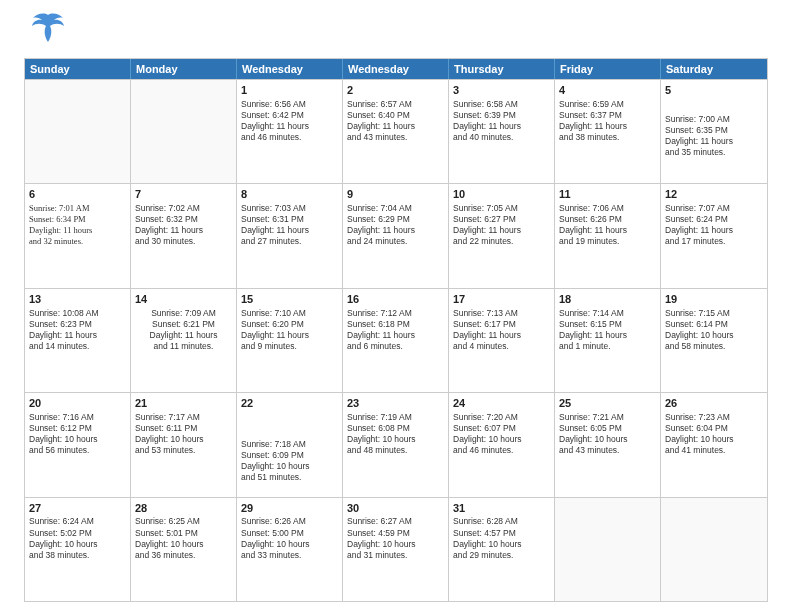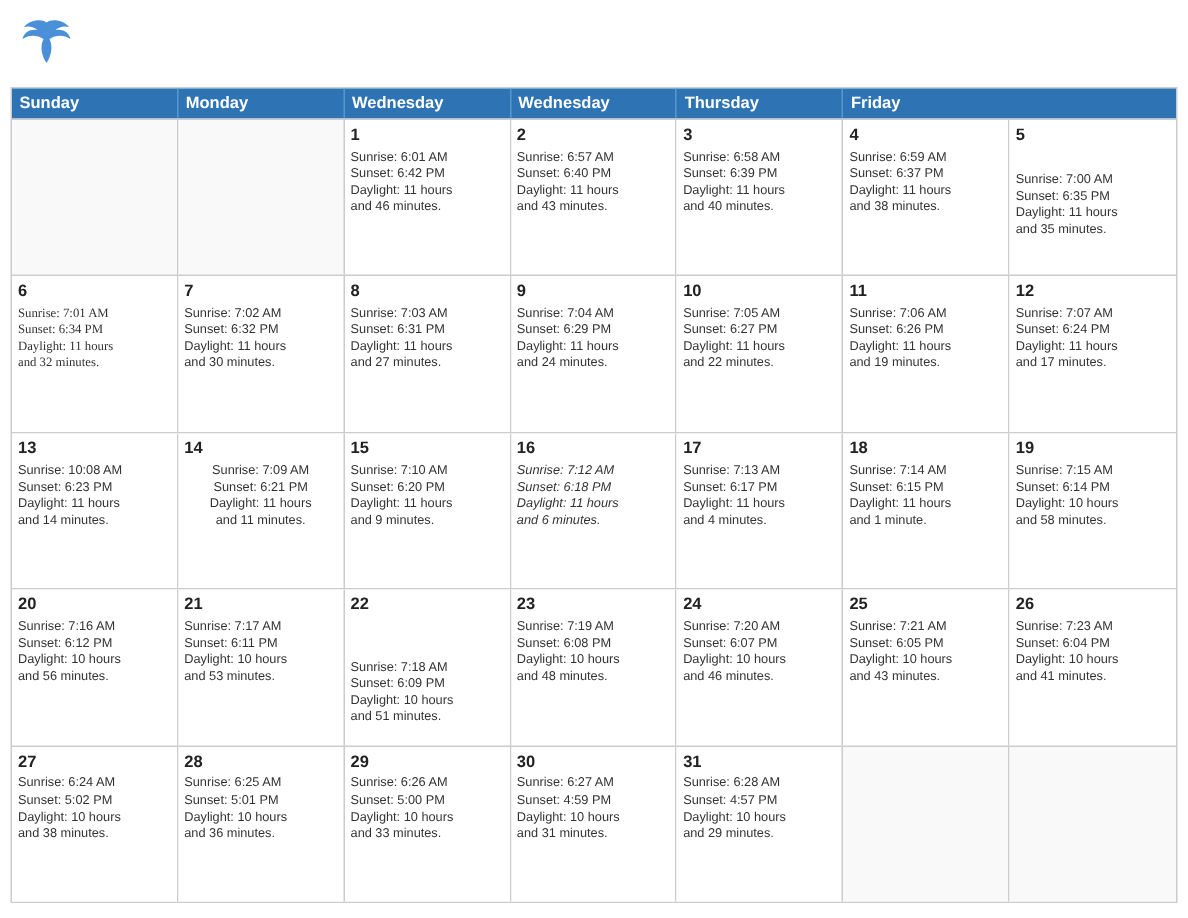--- a/index.html
+++ b/index.html
@@ -6,21 +6,21 @@
     body {
       font-family: Arial, sans-serif;
       background: #fff;
       width: 792px;
       height: 612px;
       overflow: hidden;
     }
     .page {
       width: 792px;
       height: 612px;
-      padding: 10px 7px;
+      padding: 10px 24px;
       display: flex;
       flex-direction: column;
     }
     .header {
       display: flex;
       justify-content: space-between;
       align-items: flex-start;
       margin-bottom: 8px;
     }
     .logo {
@@ -122,28 +122,29 @@
   </div>
 
   <div class="calendar">
     <div class="cal-header">
       <div class="cal-header-cell">Sunday</div>
       <div class="cal-header-cell">Monday</div>
       <div class="cal-header-cell">Wednesday</div>
       <div class="cal-header-cell">Wednesday</div>
       <div class="cal-header-cell">Thursday</div>
       <div class="cal-header-cell">Friday</div>
+      <div class="cal-header-cell">Saturday</div>
     </div>
     <div class="cal-body" id="cal-body">
     <div class="cal-row">
           <div class="cal-cell empty"></div>
           <div class="cal-cell empty"></div>
           <div class="cal-cell">
             <span class="day-num">1</span>
-            <div class="cell-detail" style="white-space: pre-line;">Sunrise: 6:01 AM
+            <div class="cell-detail" style="white-space: pre-line;">Sunrise: 6:56 AM
 Sunset: 6:42 PM
 Daylight: 11 hours
 and 46 minutes.</div>
           </div>
           <div class="cal-cell">
             <span class="day-num">2</span>
             <div class="cell-detail" style="white-space: pre-line;">Sunrise: 6:57 AM
 Sunset: 6:40 PM
 Daylight: 11 hours
 and 43 minutes.</div>
@@ -238,21 +239,21 @@
           </div>
           <div class="cal-cell">
             <span class="day-num">15</span>
             <div class="cell-detail" style="white-space: pre-line;">Sunrise: 7:10 AM
 Sunset: 6:20 PM
 Daylight: 11 hours
 and 9 minutes.</div>
           </div>
           <div class="cal-cell">
             <span class="day-num">16</span>
-            <div class="cell-detail" style="white-space: pre-line; font-style: italic;">Sunrise: 7:12 AM
+            <div class="cell-detail" style="white-space: pre-line;">Sunrise: 7:12 AM
 Sunset: 6:18 PM
 Daylight: 11 hours
 and 6 minutes.</div>
           </div>
           <div class="cal-cell">
             <span class="day-num">17</span>
             <div class="cell-detail" style="white-space: pre-line;">Sunrise: 7:13 AM
 Sunset: 6:17 PM
 Daylight: 11 hours
 and 4 minutes.</div>

